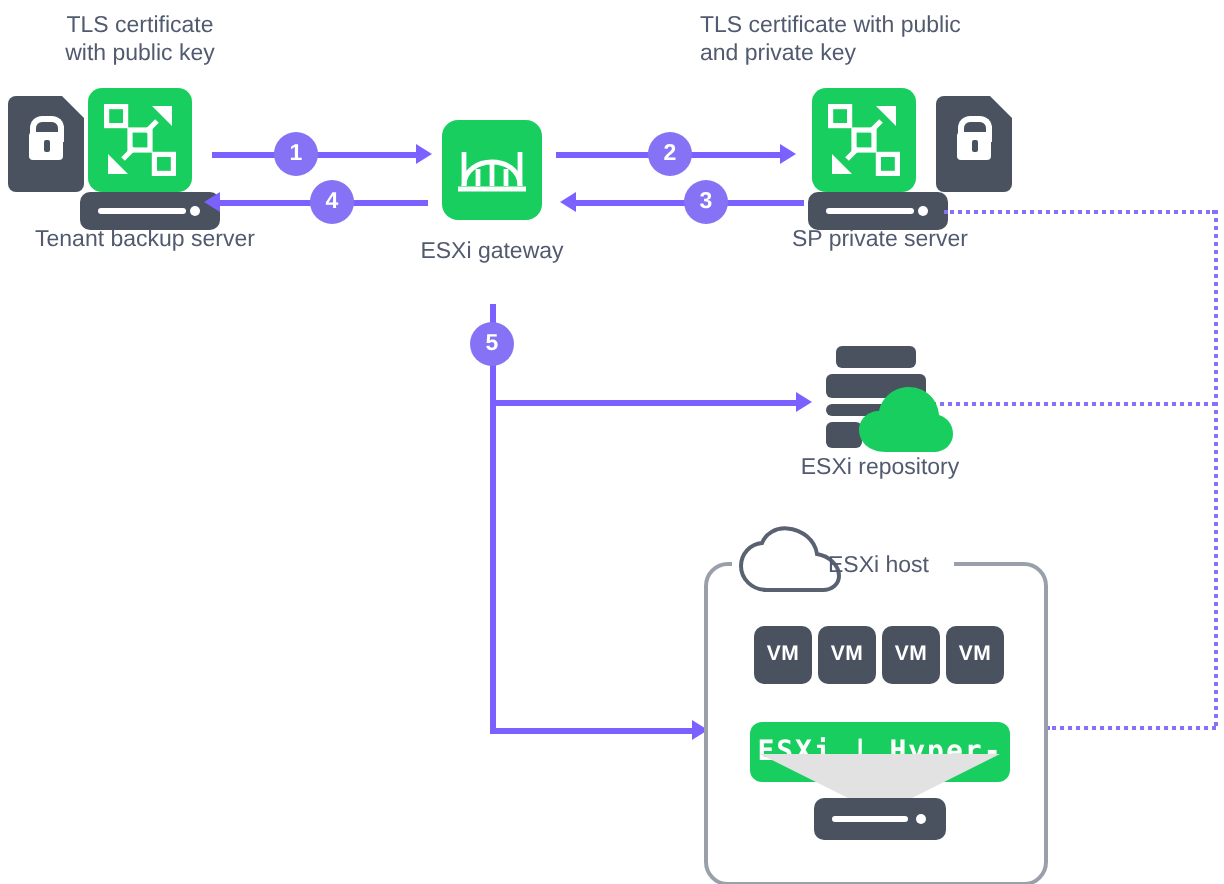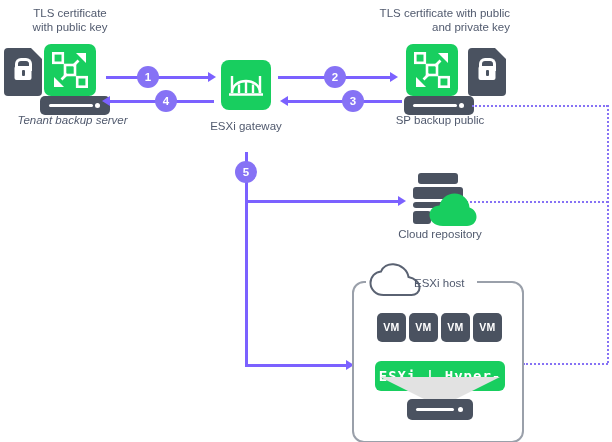--- a/index.html
+++ b/index.html
@@ -58,21 +58,21 @@
       font-size:14px;text-align:center;letter-spacing:1px;}
   .funnel{position:absolute;width:0;height:0;border-left:60px solid transparent;
       border-right:60px solid transparent;border-top:30px solid #e2e2e2;}
 </style>
 </head>
 <body>
 
 <div class="abs label" style="left:0px;top:6px;width:140px;text-align:center;">TLS certificate
 with public key</div>
 
-<div class="abs label" style="left:350px;top:6px;width:160px;text-align:right;">TLS certificate with public
+<div class="abs label" style="left:350px;top:6px;width:160px;text-align:left;">TLS certificate with public
 and private key</div>
 
 <div class="abs" style="left:4px;top:44px;width:140px;height:92px;">
 
   <div class="cert-doc" style="left:0px;top:4px;">
     <span class="fold2"></span>
     <span class="lock"></span>
   </div>
 
   <div class="qrcert" style="left:40px;top:0px;">
@@ -92,21 +92,21 @@
       </g>
     </svg>
   </div>
 
   <div class="server" style="left:36px;top:52px;width:70px;">
     <span class="bar"></span>
     <span class="led"></span>
   </div>
 </div>
 
-<div class="abs caption" style="left:0px;top:114px;width:145px;font-style:italic;">Tenant backup server</div>
+<div class="abs caption" style="left:0px;top:114px;width:145px;">Tenant backup server</div>
 
 <div class="gw abs" style="left:221px;top:60px;">
   <svg width="50" height="50" viewBox="0 0 50 50">
     <g stroke="#ffffff" stroke-width="2.4" fill="none">
       <path d="M11 33 C 11 17, 39 17, 39 33"></path>
       <line x1="11" y1="16" x2="11" y2="33"></line>
       <line x1="39" y1="16" x2="39" y2="33"></line>
       <line x1="18" y1="24.5" x2="18" y2="33"></line>
       <line x1="25" y1="22" x2="25" y2="33"></line>
       <line x1="32" y1="24.5" x2="32" y2="33"></line>
@@ -140,21 +140,21 @@
     <span class="fold2"></span>
     <span class="lock"></span>
   </div>
 
   <div class="server" style="left:0px;top:52px;width:70px;">
     <span class="bar"></span>
     <span class="led"></span>
   </div>
 </div>
 
-<div class="abs caption" style="left:375px;top:114px;width:130px;">SP backup public</div>
+<div class="abs caption" style="left:375px;top:114px;width:130px;">SP private server</div>
 
 <div class="hline abs" style="left:106px;top:76px;width:104px;"></div>
 <div class="arrowR abs" style="left:208px;top:71.5px;"></div>
 <div class="badge abs" style="left:137px;top:66px;">1</div>
 
 <div class="hline abs" style="left:110px;top:100px;width:104px;"></div>
 <div class="arrowL abs" style="left:102px;top:95.5px;"></div>
 <div class="badge abs" style="left:155px;top:90px;">4</div>
 
 <div class="hline abs" style="left:278px;top:76px;width:114px;"></div>
@@ -183,21 +183,21 @@
   <i style="left:9px;top:0px;width:40px;height:11px;"></i>
   <i style="left:4px;top:14px;width:50px;height:12px;"></i>
   <i style="left:4px;top:29px;width:50px;height:6px;"></i>
   <i style="left:4px;top:38px;width:18px;height:13px;"></i>
   <svg class="greencloud" width="48" height="34" viewBox="0 0 48 34" style="left:20px;top:20px;">
     <path fill="#18ce5f" d="M14 33 C5 33 0.5 27.5 0.5 22 C0.5 16.5 5 12.5 10.5 12.5
       C12 5.5 18 0.5 25.5 0.5 C33.5 0.5 40 6.5 40.5 14.5 C45 16 47.5 19.5 47.5 24
       C47.5 29 43.5 33 38 33 Z"></path>
   </svg>
 </div>
-<div class="abs caption" style="left:378px;top:228px;width:124px;">Cloud repository</div>
+<div class="abs caption" style="left:378px;top:228px;width:124px;">ESXi repository</div>
 
 <div class="hostbox abs" style="left:352px;top:281px;width:168px;height:158px;"></div>
 
 <div class="abs" style="left:366px;top:276px;width:46px;height:10px;background:#ffffff;"></div>
 <div class="abs" style="left:415px;top:276px;width:62px;height:10px;background:#ffffff;"></div>
 
 <svg class="abs" width="52" height="34" viewBox="0 0 52 34" style="left:369px;top:263px;">
   <path fill="#ffffff" stroke="#5a6272" stroke-width="2" d="M14.5 32 C7 32 1.5 26.5 1.5 20 C1.5 14 6 9 12 8.5
        C14 3.5 19 0.8 24.5 1.2 C32 1.7 38.5 7 39.5 14
        C45.5 15 50.5 19.5 50.5 25 C50.5 29 47 32 42.5 32 Z"></path>

